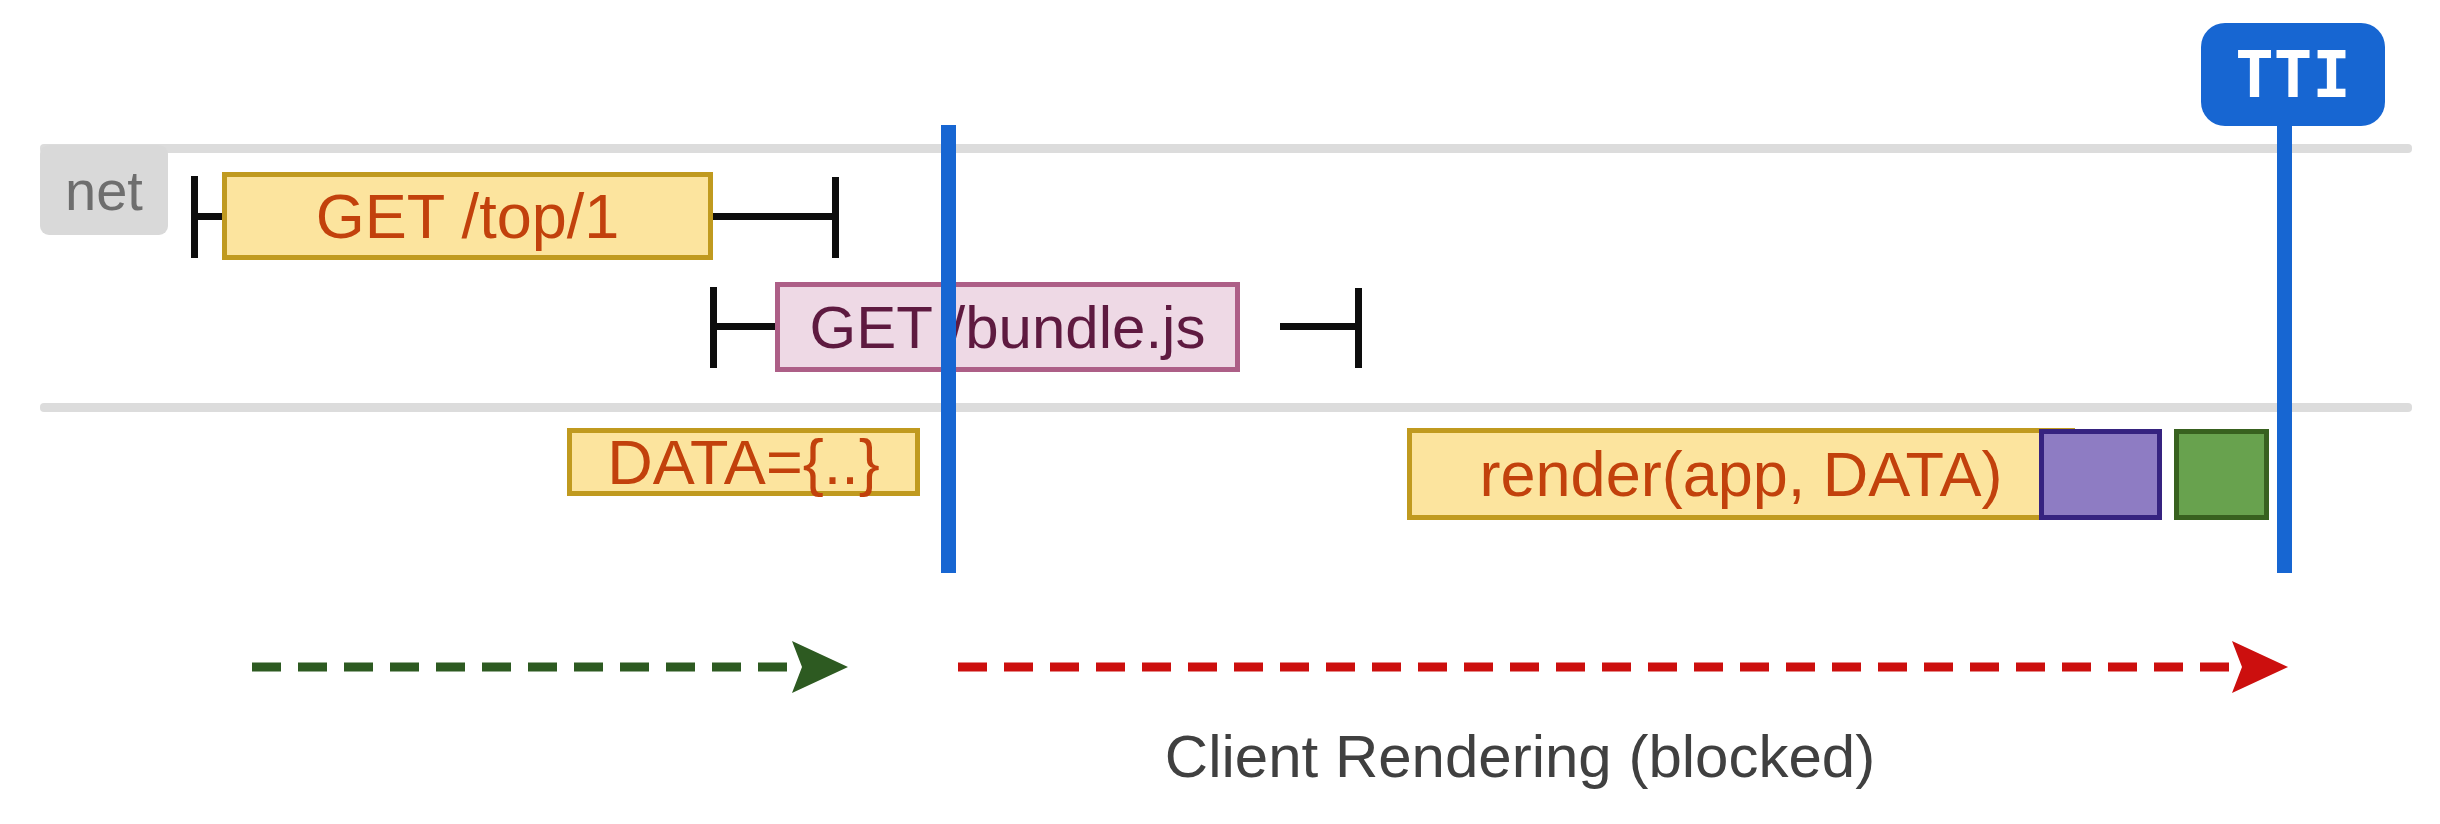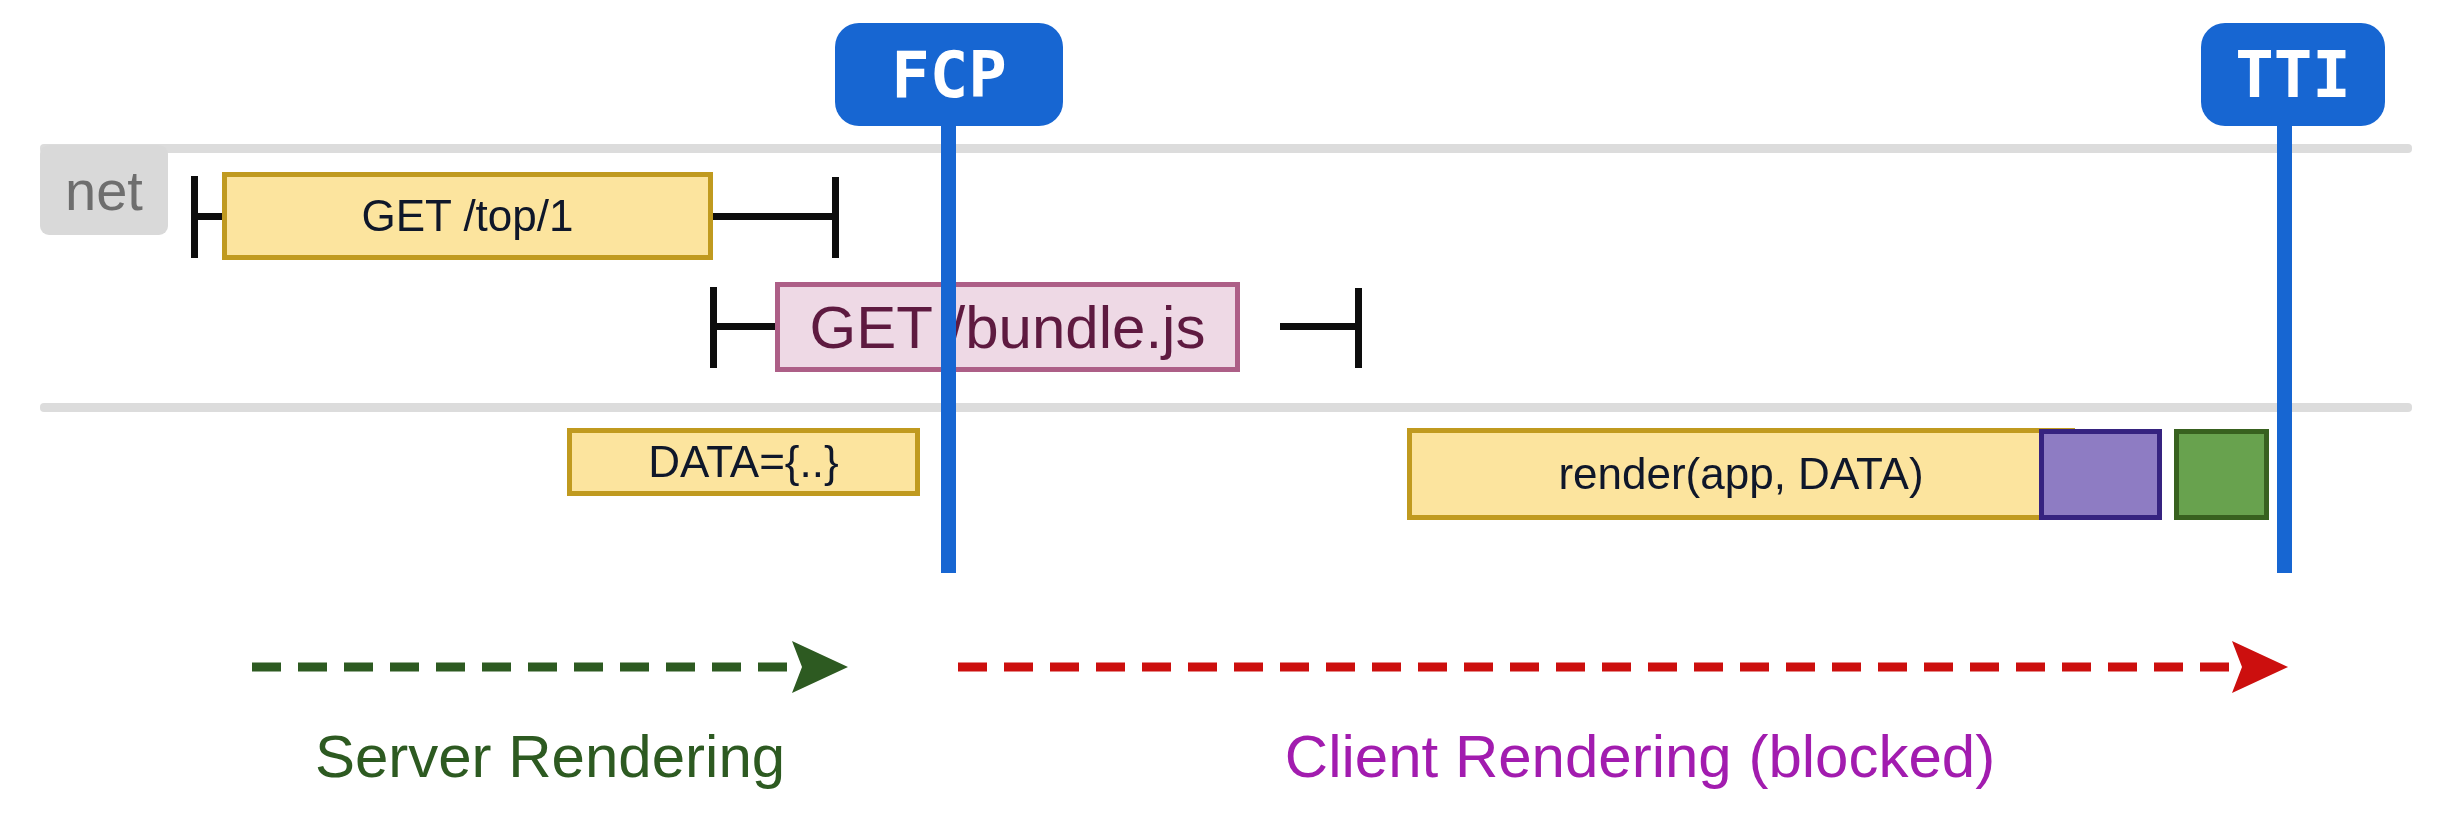--- a/index.html
+++ b/index.html
@@ -90,22 +90,22 @@
   .task-box {
     position: absolute;
     display: flex;
     align-items: center;
     justify-content: center;
     z-index: 4;
   }
   .yellow-box {
     background: #fce49e;
     border: 5px solid #c09a1f;
-    color: #0f172a;
-    font-size: 44px;
+    color: #c2410c;
+    font-size: 63px;
     text-align: center;
   }
   .pink-box {
     background: #eed9e5;
     border: 5px solid #ad5f87;
     color: #5e1a40;
     font-size: 60px;
   }
   #req-top1-box   { left: 222px;  top: 172px; width: 491px; height: 88px; }
   #req-bundle-box { left: 775px;  top: 282px; width: 465px; height: 90px; }
@@ -131,37 +131,34 @@
   .phase-label {
     position: absolute;
     top: 722px;
     font-size: 60px;
     text-align: center;
     line-height: 1.15;
     z-index: 2;
     white-space: nowrap;
   }
   #server-label { left: 190px;  width: 720px; color: #2d5a21; }
-  #client-label { left: 1240px; width: 800px; color: #a21caf; }
+  #client-label { left: 1120px; width: 800px; color: #404040; }
 </style>
 </head>
 <body>
 
 <div id="stage">
 
   <div id="net-line" class="track-line"></div>
   <div id="js-line" class="track-line"></div>
 
   <div id="net-tab" class="track-tab">
     <span>net</span>
   </div>
 
-  <div id="fcp-badge" class="marker-badge">
-    <span>FCP</span>
-  </div>
   <div id="fcp-stem" class="marker-stem"></div>
   <div id="tti-badge" class="marker-badge">
     <span>TTI</span>
   </div>
   <div id="tti-stem" class="marker-stem"></div>
 
   <div class="tick" style="left:191px; top:176px; height:82px;"></div>
   <div class="conn" style="left:198px; top:213px; width:24px;"></div>
   <div id="req-top1-box" class="task-box yellow-box">
     <span>GET /top/1</span>
@@ -190,16 +187,15 @@
     <g>
       <line x1="252" y1="667" x2="798" y2="667" stroke="#2d5a21" stroke-width="9" stroke-dasharray="29 17"></line>
       <path d="M 848 667 L 792 641 L 802 667 L 792 693 Z" fill="#2d5a21"></path>
     </g>
     <g>
       <line x1="958" y1="667" x2="2238" y2="667" stroke="#cc0f0e" stroke-width="9" stroke-dasharray="29 17"></line>
       <path d="M 2288 667 L 2232 641 L 2242 667 L 2232 693 Z" fill="#cc0f0e"></path>
     </g>
   </svg>
 
-  <div id="server-label" class="phase-label">Server Rendering</div>
   <div id="client-label" class="phase-label">Client Rendering (blocked)</div>
 
 </div>
 
 </body></html>

